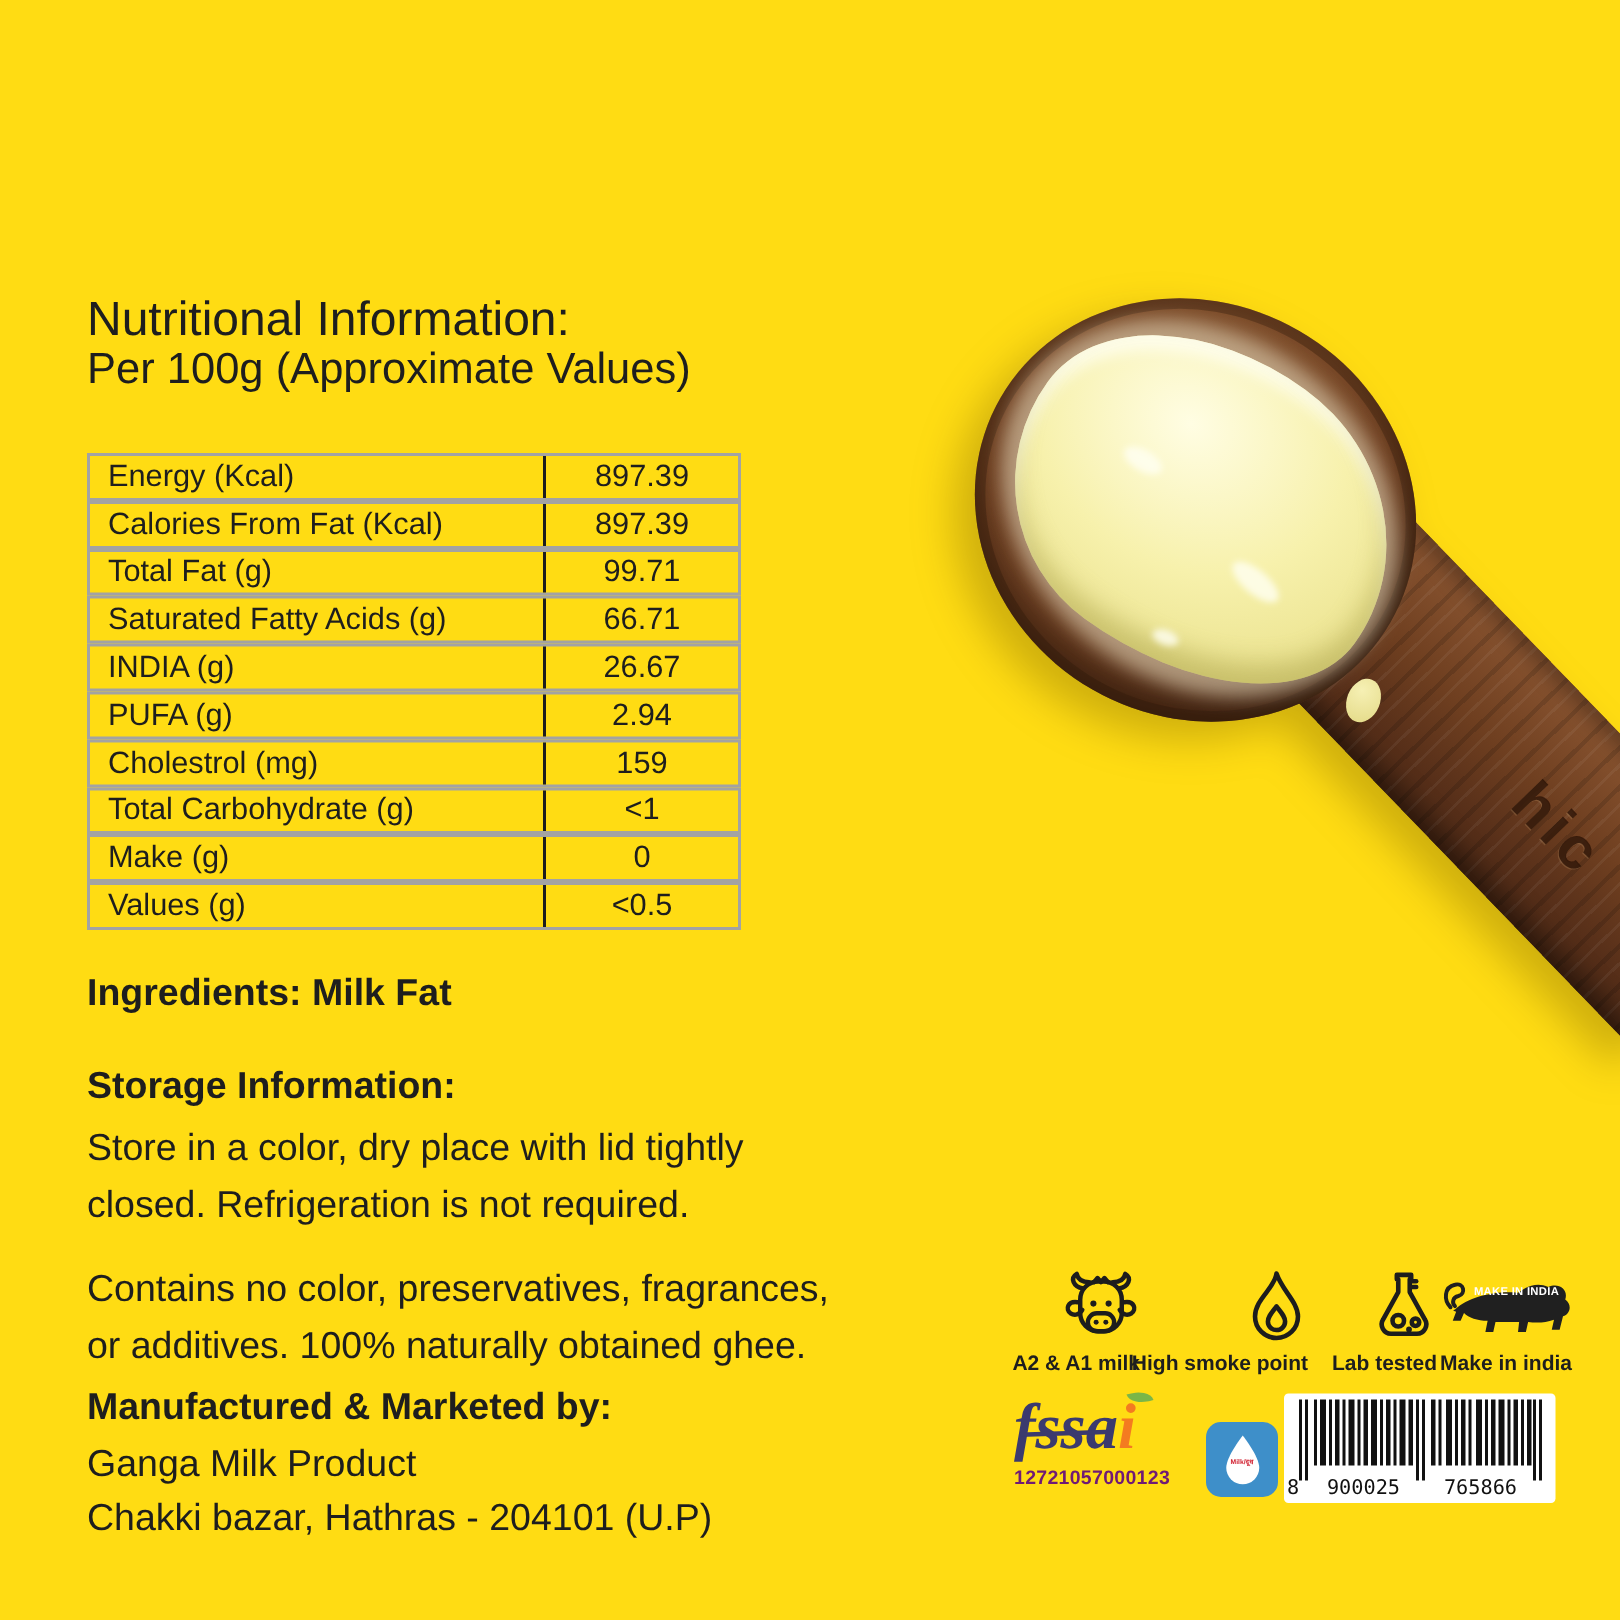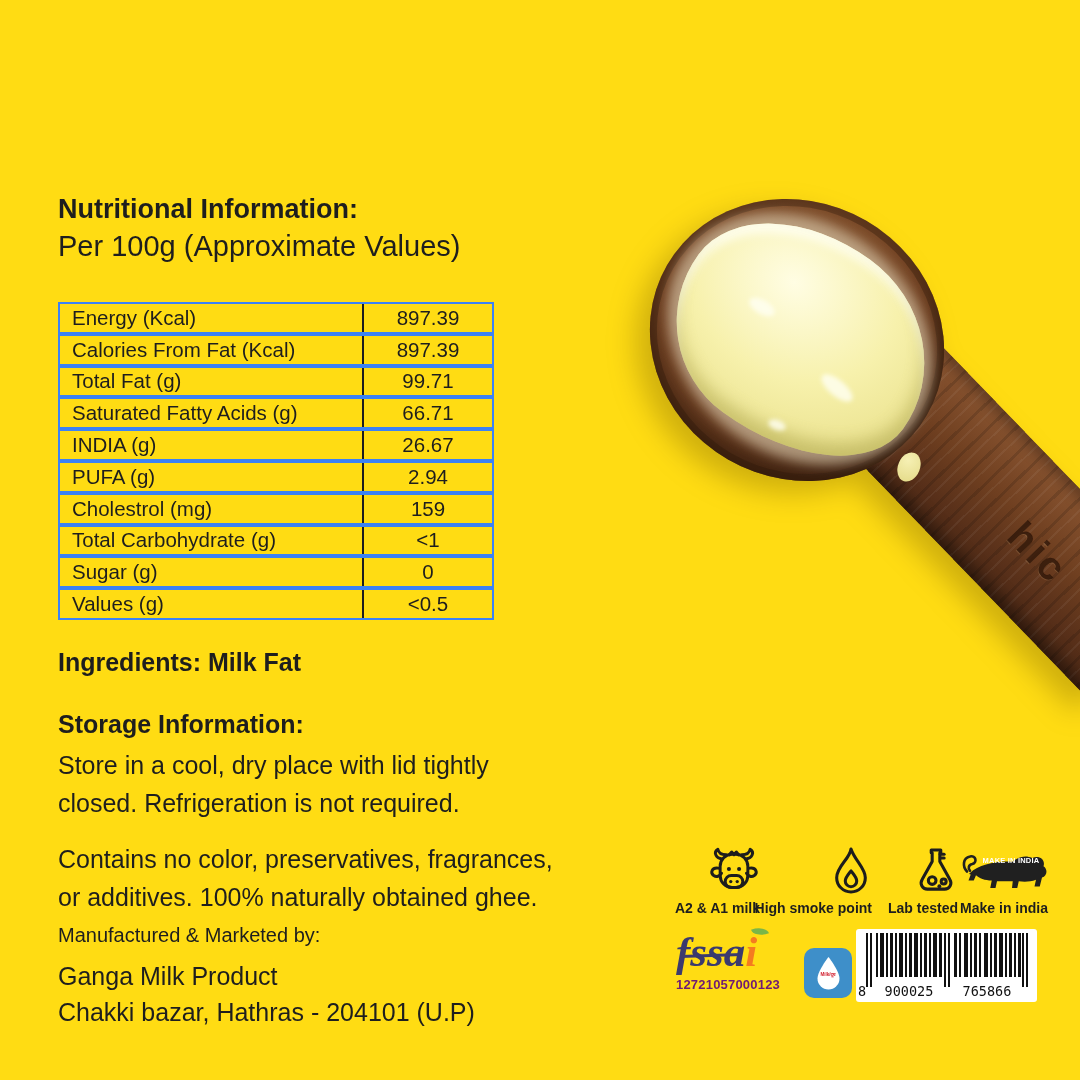--- a/index.html
+++ b/index.html
@@ -3,31 +3,31 @@
 <meta charset="utf-8">
 <style>
   html,body{margin:0;padding:0;background:#FFDC13;}
   .canvas{
     position:relative;width:1080px;height:1080px;overflow:hidden;
     background:#FFDC13;color:#1E1E1E;
     font-family:"Liberation Sans", sans-serif;
   }
   
   .title{position:absolute;left:56px;top:60px;font-size:62px;font-weight:700;letter-spacing:1px;}
-  .nut-heading{position:absolute;left:58px;top:194px;font-size:27px;font-weight:700;}
+  .nut-heading{position:absolute;left:58px;top:194px;font-size:32px;font-weight:400;}
   .nut-sub{position:absolute;left:58px;top:230px;font-size:29px;font-weight:400;}
   .ingredients{position:absolute;left:58px;top:648px;font-size:25px;font-weight:700;}
   .storage-heading{position:absolute;left:58px;top:710px;font-size:25px;font-weight:700;}
   .storage-body{position:absolute;left:58px;top:746px;font-size:25px;line-height:38px;font-weight:400;}
   .claims{position:absolute;left:58px;top:840px;font-size:25px;line-height:38px;font-weight:400;}
-  .manu-heading{position:absolute;left:58px;top:924px;font-size:20px;font-weight:400;}
+  .manu-heading{position:absolute;left:58px;top:924px;font-size:25px;font-weight:700;}
   .manu-body{position:absolute;left:58px;top:958px;font-size:25px;line-height:36px;font-weight:400;}
   
   .ntable{position:absolute;left:58px;top:302px;width:436px;}
-  .nrow{box-sizing:border-box;height:31.8px;border:2px solid #3b82f6;display:flex;align-items:stretch;}
+  .nrow{box-sizing:border-box;height:31.8px;border:2px solid #a3a3a3;display:flex;align-items:stretch;}
   .ncell{display:flex;align-items:center;font-size:20.5px;}
   .ncell.lbl{flex:1;padding-left:12px;}
   .ncell.val{width:128px;border-left:2px solid #1d1d1d;justify-content:center;}
   
   .spoon{position:absolute;inset:0;pointer-events:none;filter:drop-shadow(-14px 12px 14px rgba(110,85,0,0.33));}
   .spoon-handle{
     position:absolute;left:912px;top:315px;width:400px;height:140px;
     transform-origin:0 0;transform:rotate(46deg);
     background:
       repeating-linear-gradient(90deg, rgba(0,0,0,0.13) 0 3px, rgba(0,0,0,0) 3px 9px, rgba(255,255,255,0.05) 9px 11px, rgba(0,0,0,0) 11px 19px),
@@ -134,33 +134,33 @@
     </div>
     <div class="nrow">
       <div class="ncell lbl">Cholestrol (mg)</div>
       <div class="ncell val">159</div>
     </div>
     <div class="nrow">
       <div class="ncell lbl">Total Carbohydrate (g)</div>
       <div class="ncell val">&lt;1</div>
     </div>
     <div class="nrow">
-      <div class="ncell lbl">Sugar (g)</div>
+      <div class="ncell lbl">Make (g)</div>
       <div class="ncell val">0</div>
     </div>
     <div class="nrow">
       <div class="ncell lbl">Values (g)</div>
       <div class="ncell val">&lt;0.5</div>
     </div>
   </div>
 
   <div class="ingredients">Ingredients: Milk Fat</div>
   <div class="storage-heading">Storage Information:</div>
   <div class="storage-body">
-    <div>Store in a cool, dry place with lid tightly</div>
+    <div>Store in a color, dry place with lid tightly</div>
     <div>closed. Refrigeration is not required.</div>
   </div>
   <div class="claims">
     <div>Contains no color, preservatives, fragrances,</div>
     <div>or additives. 100% naturally obtained ghee.</div>
   </div>
   <div class="manu-heading">Manufactured &amp; Marketed by:</div>
   <div class="manu-body">
     <div>Ganga Milk Product</div>
     <div>Chakki bazar, Hathras - 204101 (U.P)</div>

